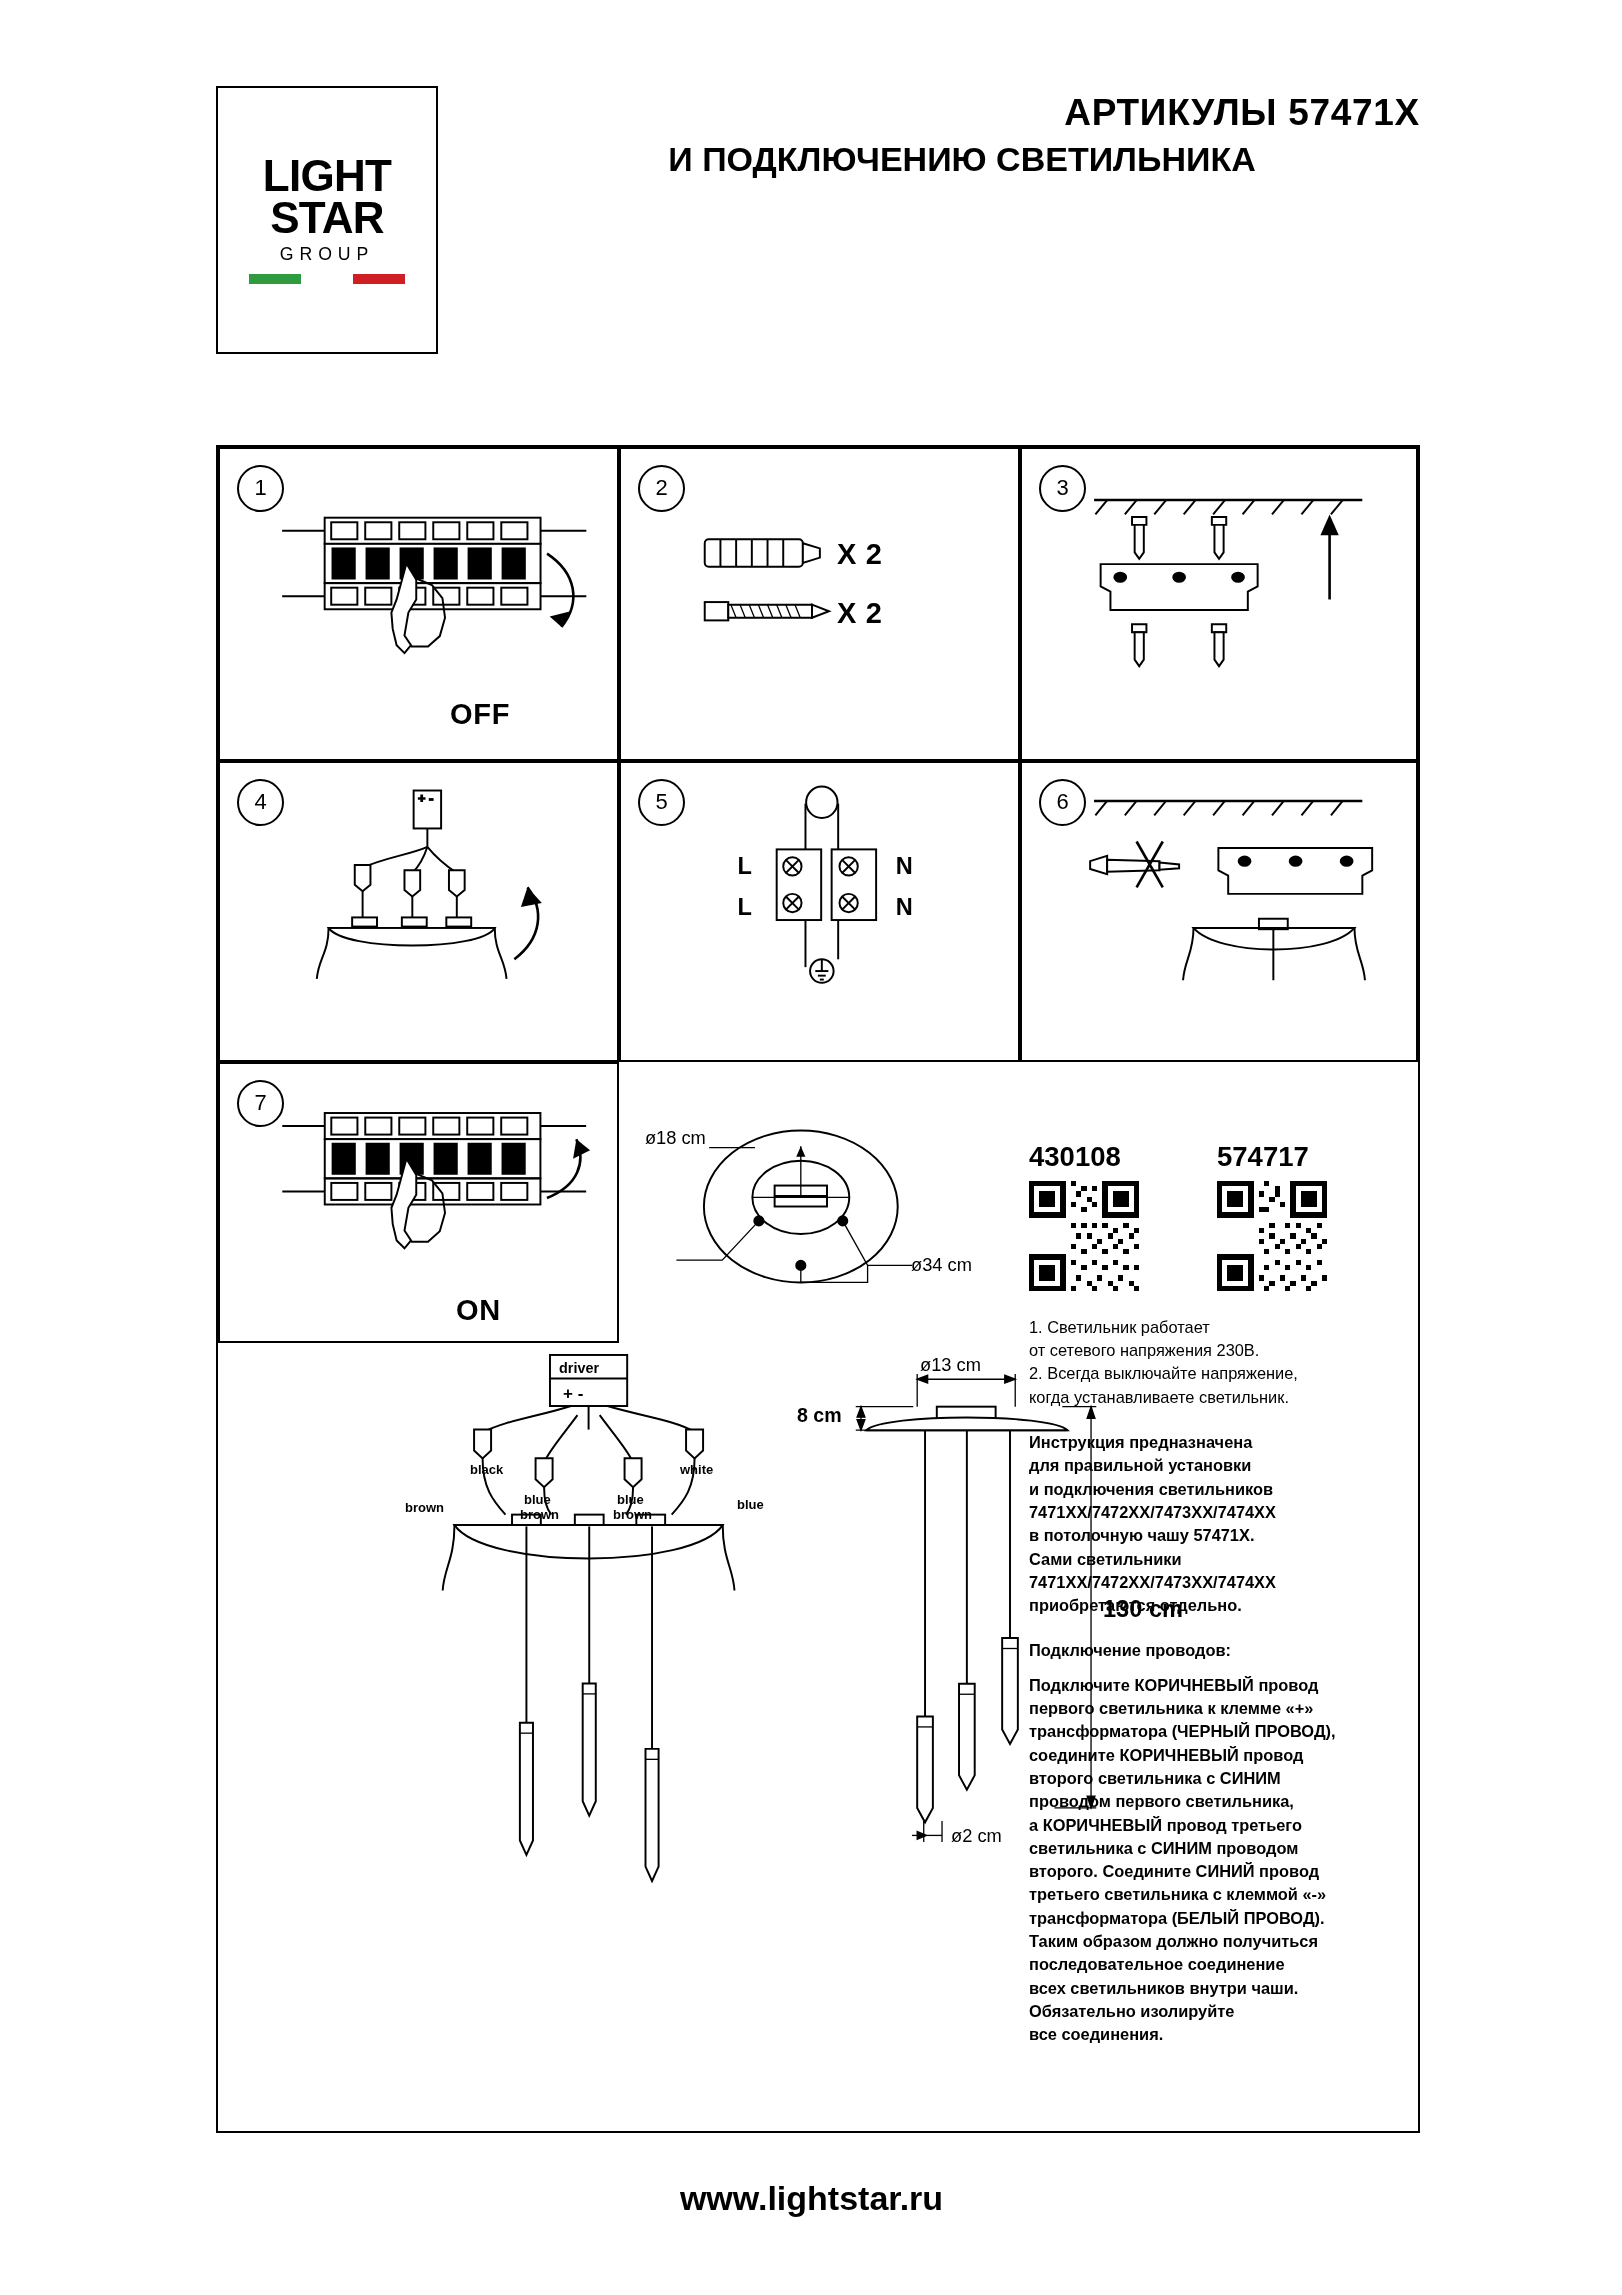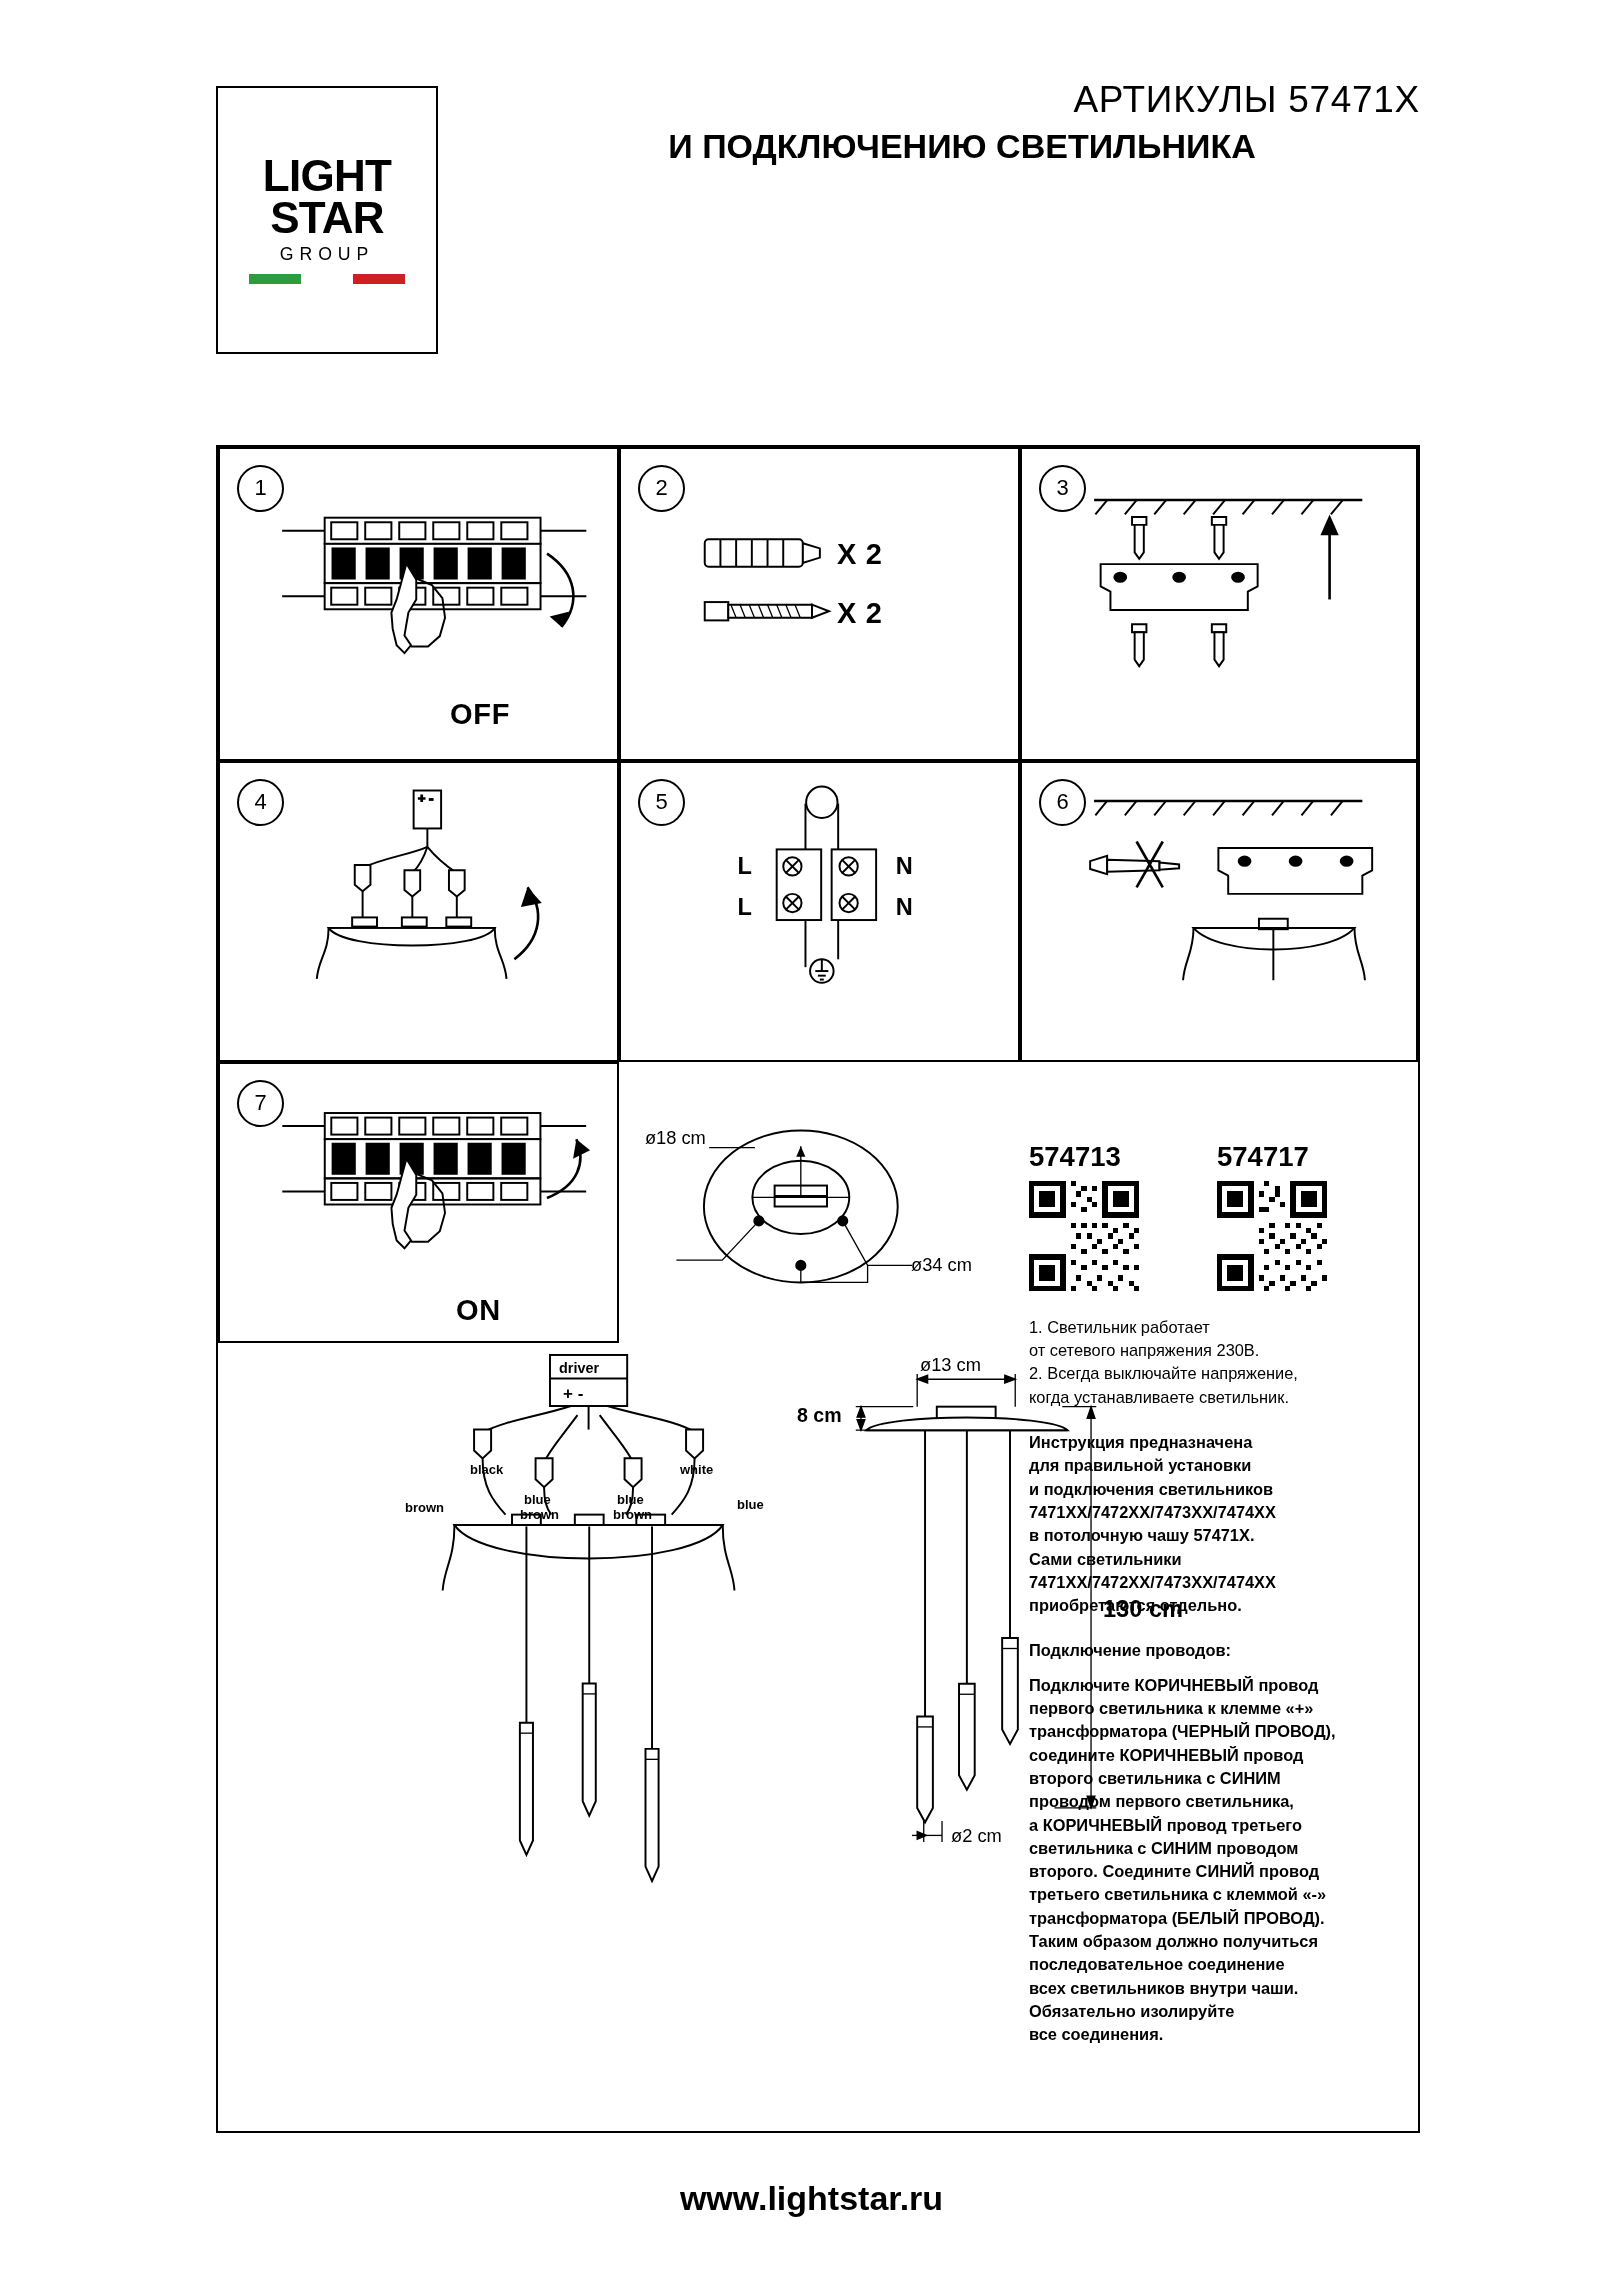--- a/index.html
+++ b/index.html
@@ -19,21 +19,21 @@
     border:2.6px solid #000; box-sizing:border-box;
     display:flex; flex-direction:column; align-items:center; justify-content:center;
   }
   .logo-line { font-weight:bold; font-size:44px; line-height:0.95; letter-spacing:-0.7px; }
   .logo-group { font-size:17.7px; letter-spacing:5.9px; margin-top:5.2px; }
   .logo-flag { margin-top:9.2px; width:157px; height:10.5px; display:flex; }
   .logo-flag span { flex:1 1 auto; display:block; }
 
   .header-right { position:absolute; right:0; top:0; width:916px; text-align:right; }
   .series-line { font-weight:bold; font-size:37px; letter-spacing:0.7px; }
-  .article-line { font-weight:normal; font-size:37px; letter-spacing:0.7px; margin-top:0; }
+  .article-line { font-weight:bold; font-size:37px; letter-spacing:0.7px; margin-top:13px; }
   .instr-title { font-weight:bold; font-size:34px; margin-top:35px; text-align:center; line-height:1.25; }
 
   
   .frame { position:absolute; left:216px; top:445px; width:1204px; height:1688px; border:2.6px solid #000; box-sizing:border-box; }
 
   .cell { position:absolute; border:2px solid #000; box-sizing:border-box; }
   .stepnum {
     position:absolute; width:43px; height:43px; border:2px solid #000; border-radius:50%;
     display:flex; align-items:center; justify-content:center;
     font-size:22px; font-weight:normal;
@@ -480,21 +480,21 @@
       </svg>
       <div class="dimtxt" style="left:93px;top:3.9px;">ø13 cm</div>
       <div class="dimtxt b" style="left:-30px;top:54px;">8 cm</div>
       <div class="dimtxt b" style="left:276px;top:246px;font-size:23.6px;">130 cm</div>
       <div class="dimtxt" style="left:124px;top:475px;">ø2 cm</div>
     </div>
 
     <div class="rightpanel">
       <div class="codes">
         <div class="code-item">
-          <div class="code-num">574713</div>
+          <div class="code-num">430108</div>
           <svg class="qr" viewBox="0 0 21 21" shape-rendering="crispEdges">
             <rect width="21" height="21" fill="#fff"></rect>
             <g fill="#000">
               <rect x="0" y="0" width="7" height="1"></rect>
                 <rect x="0" y="6" width="7" height="1"></rect>
               <rect x="0" y="0" width="1" height="7"></rect>
                 <rect x="6" y="0" width="1" height="7"></rect>
               <rect x="2" y="2" width="3" height="3"></rect>
               <rect x="14" y="0" width="7" height="1"></rect>
                 <rect x="14" y="6" width="7" height="1"></rect>

